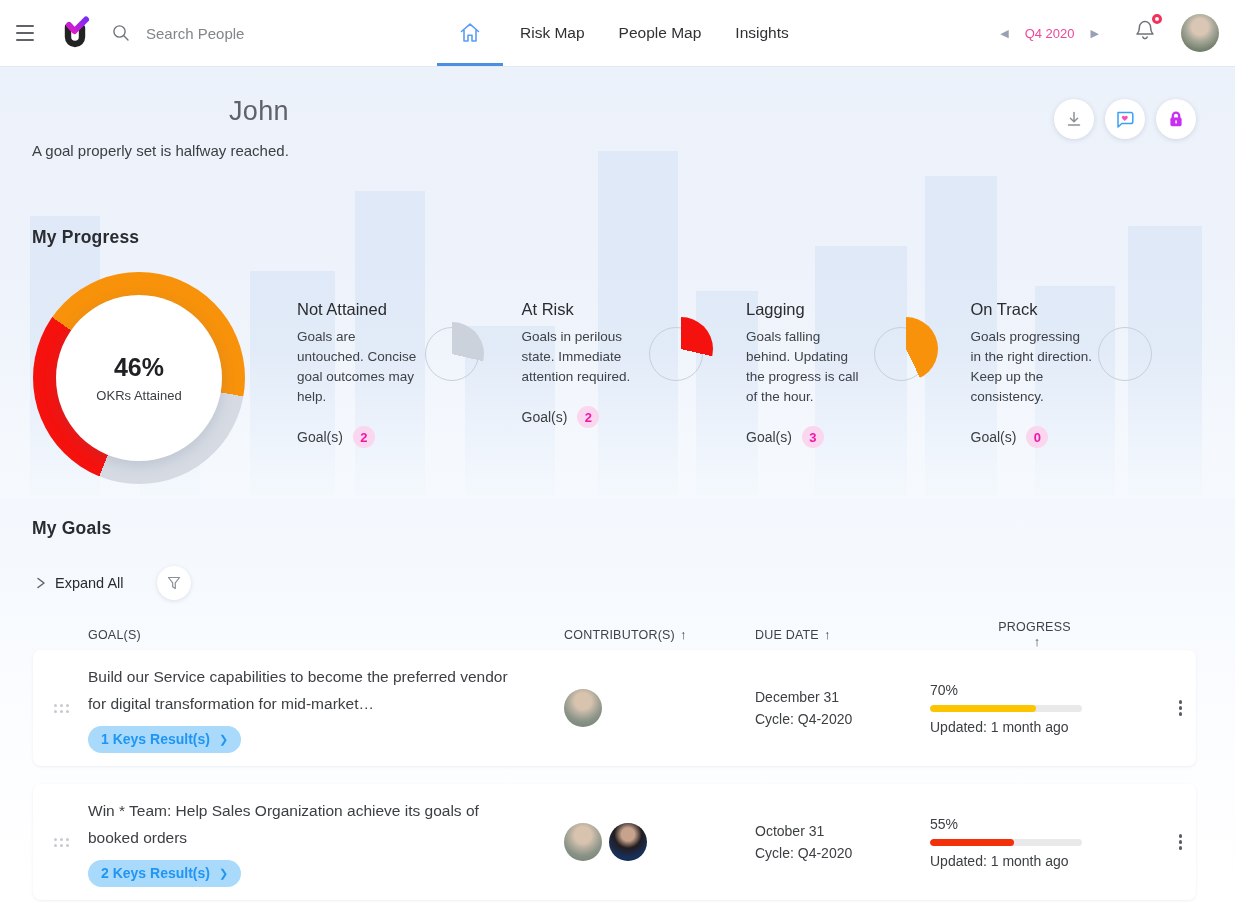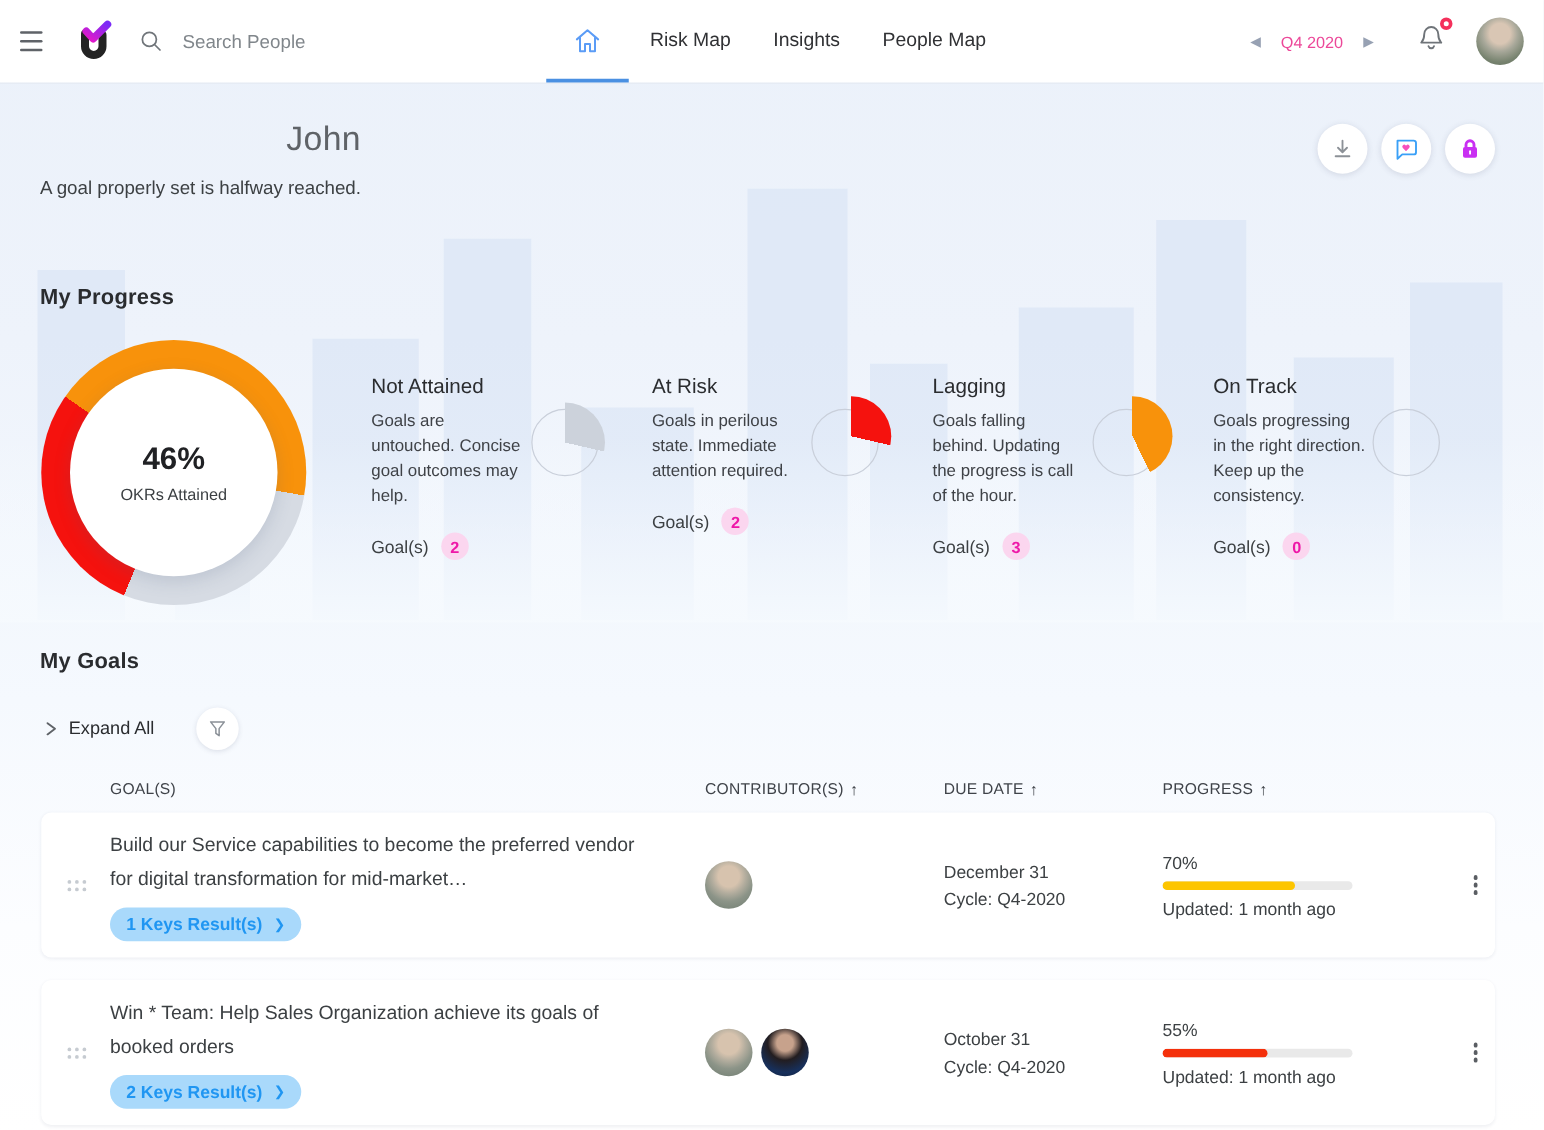--- a/index.html
+++ b/index.html
@@ -73,21 +73,21 @@
   .expand-row { position:absolute; left:34px; top:566px; display:flex; align-items:center; z-index:2; }
   .expand-label { font-size:14.5px; color:#2a2c2f; margin-left:7px; cursor:pointer; }
   .filter-btn { width:34px; height:34px; border-radius:50%; background:#fff; margin-left:33px; cursor:pointer;
                 display:flex; align-items:center; justify-content:center; box-shadow:0 1px 4px rgba(60,70,100,.15); }
 
   .grid-cols { display:grid; grid-template-columns:55px 450px 206px 175px 220px 57px; align-items:center; }
   .thead { position:absolute; left:33px; top:620px; width:1163px; height:22px; z-index:2;
            font-size:12.5px; color:#3f4349; letter-spacing:.2px; }
   .th { display:flex; align-items:center; }
   .th .arrow { font-size:13px; margin-left:5px; color:#3f4349; }
-  .th-contrib { padding-left:26px; } .th-due { padding-left:11px; } .th-prog { padding-left:11px; }
+  .th-contrib { padding-left:26px; } .th-due { padding-left:11px; } .th-prog { padding-left:11px;flex-direction:column; }
 
   .goal-row { position:absolute; left:33px; width:1163px; height:116px; background:#fff; border-radius:8px;
               box-shadow:0 1px 3px rgba(30,45,90,.07); z-index:2; }
   #row-0 { top:650px; } #row-1 { top:784px; }
   .handle { margin-left:21px; display:grid; grid-template-columns:repeat(3,3px); grid-gap:3px; cursor:grab; width:16px; }
   .handle i { width:3px; height:3px; border-radius:50%; background:#c6cbd1; }
   .g-title { font-size:15.5px; line-height:27px; color:#3c4043; max-width:432px; }
   .keys-pill { display:inline-flex; align-items:center; margin-top:9px; background:#a9d9fb; color:#2096f2;
                font-size:14px; font-weight:700; padding:5px 13px 6px; border-radius:15px; cursor:pointer; }
   .keys-pill .chev { font-size:11px; margin-left:9px; font-weight:400; }
@@ -152,22 +152,22 @@
     </div>
 
     <div class="nav">
       <div class="tab-home">
         <svg width="24" height="24" viewBox="0 0 24 24">
           <path d="M3.5 10.5 L12 3.2 L20.5 10.5 M6 9 V20 H10 V14.2 H14 V20 H18 V9" fill="none" stroke="#5b9cf6" stroke-width="1.6" stroke-linejoin="round" stroke-linecap="round"></path>
         </svg>
         <div class="tab-underline"></div>
       </div>
       <div class="tab">Risk Map</div>
+      <div class="tab">People Map</div>
       <div class="tab">Insights</div>
-      <div class="tab">People Map</div>
     </div>
 
     <div class="top-right">
       <div class="cycle">
         <span class="cyc-chev">◀</span>
         <span class="cycle-label">Q4 2020</span>
         <span class="cyc-chev">▶</span>
       </div>
       <div class="bell-wrap">
         <svg width="24" height="26" viewBox="0 0 24 26">

